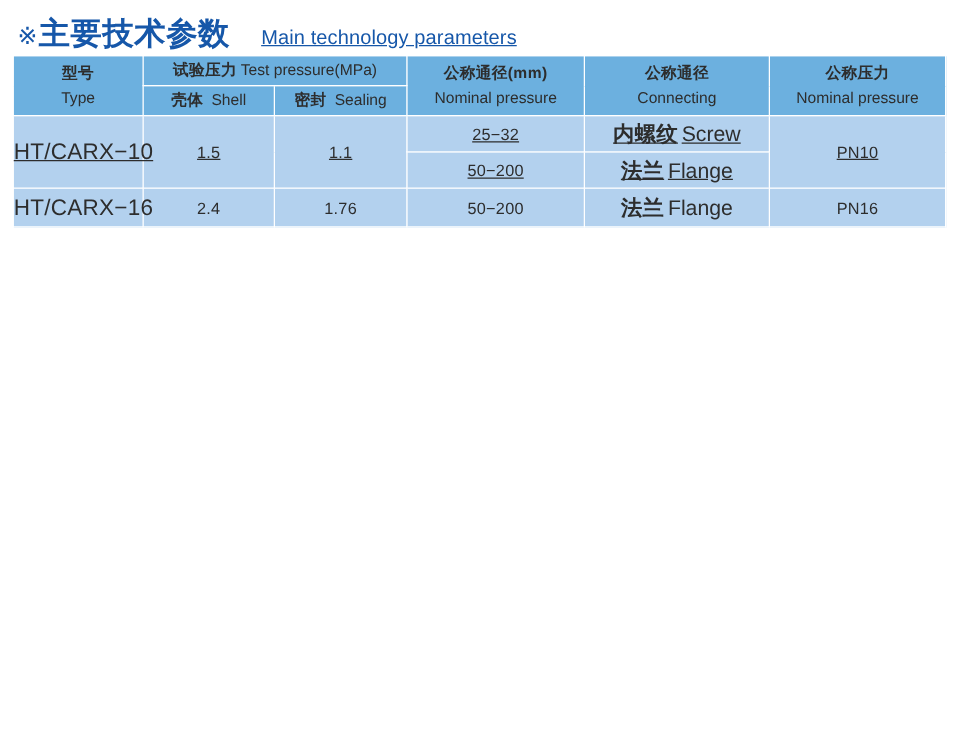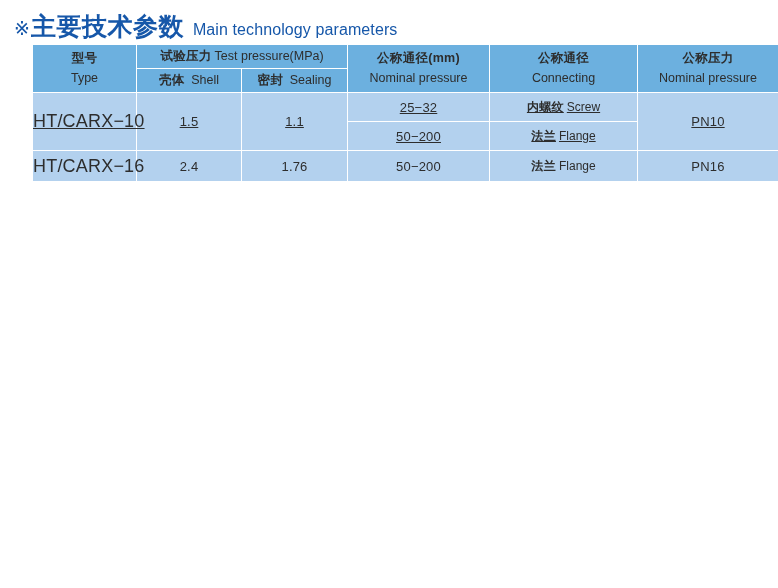--- a/index.html
+++ b/index.html
@@ -35,28 +35,29 @@
   .title-cn {
     font-size: 25px;
     font-weight: 700;
     letter-spacing: 0.5px;
     color: #1657a9;
   }
   .title-en {
     font-size: 16px;
     font-weight: 400;
     color: #1657a9;
-    margin-left: 9px;
+    margin-left: 25px;
     letter-spacing: 0.1px;
+    text-decoration: underline;
   }
 
   
   .param-table {
     position: absolute;
-    left: 32px;
+    left: 10px;
     top: 44px;
     width: 746px;
     border-collapse: collapse;
     table-layout: fixed;
     background: #ffffff;
   }
   .param-table td {
     border: 1px solid #ffffff;
     text-align: center;
     vertical-align: middle;
@@ -66,21 +67,21 @@
 
   .hdr {
     background: #6cb0df;
     height: 23px;
     font-size: 12.5px;
   }
   .hdr.tall { height: 46px; }
 
   .cell {
     background: #b3d1ee;
-    font-size: 12px;
+    font-size: 17px;
   }
   .r-small { height: 28px; text-decoration: underline; }
   .r-last  { height: 30px; }
 
   .cn {
     font-weight: 700;
     letter-spacing: 0.3px;
   }
   .en {
     font-weight: 400;

